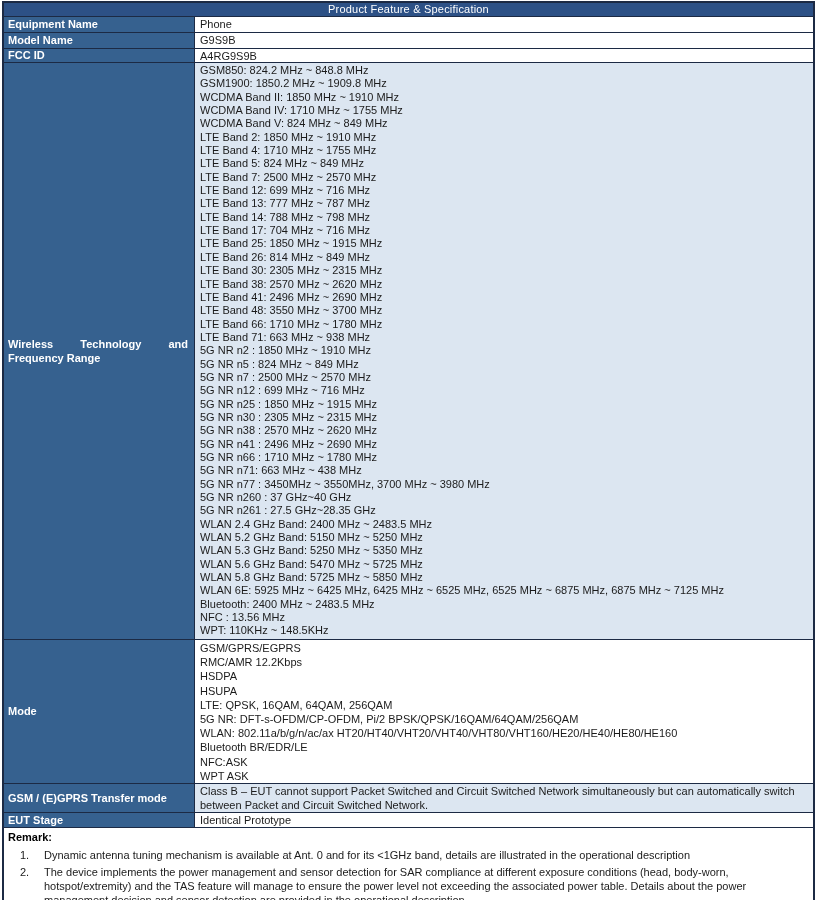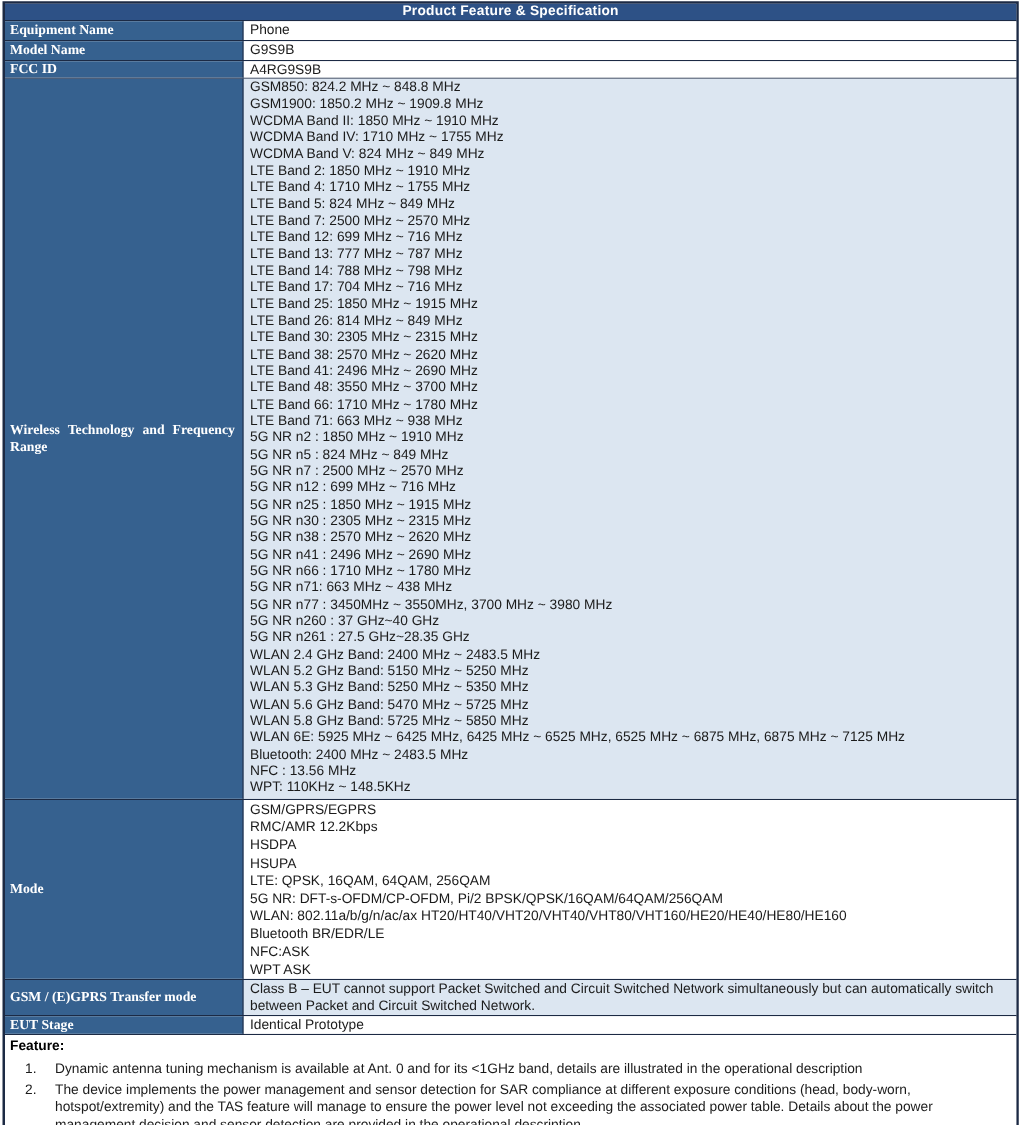--- a/index.html
+++ b/index.html
@@ -14,31 +14,31 @@
     position:relative;width:819px;height:900px;overflow:hidden;background:#fff;
     font-family:"Liberation Sans",sans-serif;color:var(--text);
   }
   .tbl{
     position:absolute;left:2px;top:1px;width:809px;
     border:2px solid var(--border);border-bottom-width:2px;
     background:#fff;
   }
   .thead{
     height:13px;background:var(--headerBg);color:#fff;
-    font-weight:bold;font-size:11px;line-height:13px;
+    font-weight:normal;font-size:11px;line-height:13px;
     display:flex;align-items:center;justify-content:center;
     letter-spacing:.2px;
     text-align:right;
   }
   .row{display:flex;border-top:1px solid var(--border);}
   .lbl{
     width:191px;flex:none;box-sizing:border-box;
     background:var(--labelBg);color:#fff;font-weight:bold;font-size:11px;
     padding:1px 6px 1px 4px;border-right:1px solid var(--border);
-    display:flex;align-items:center;line-height:13px;font-family:Liberation Serif, serif;
+    display:flex;align-items:center;line-height:13px;
   }
   .lbl .lbl-inner{width:100%;}
   .lbl.justify .lbl-inner{text-align:justify;line-height:14px;}
   .val{
     flex:1;box-sizing:border-box;font-size:11px;color:var(--text);
     padding:1px 4px 0 5px;background:#fff;min-width:0;
   }
   .shade{background:var(--shadeBg);}
   .h15{height:15px;} .h13{height:13px;}
   .h15 .val,.h14 .val,.h13 .val{line-height:13px;}
@@ -162,21 +162,21 @@
     </div>
 
     <div class="row r-eut">
       <div class="lbl">
           <span class="lbl-inner">EUT Stage</span>
         </div>
       <div class="val">Identical Prototype</div>
     </div>
 
     <div class="remark">
-      <div class="remark-title">Feature:</div>
+      <div class="remark-title">Remark:</div>
       <div>
           <div class="remark-item">
             <span class="num">1.</span>
             <span class="txt">Dynamic antenna tuning mechanism is available at Ant. 0 and for its &lt;1GHz band, details are illustrated in the operational description</span>
           </div>
           <div class="remark-item">
             <span class="num">2.</span>
             <span class="txt">The device implements the power management and sensor detection for SAR compliance at different exposure conditions (head, body-worn, hotspot/extremity) and the TAS feature will manage to ensure the power level not exceeding the associated power table. Details about the power management decision and sensor detection are provided in the operational description.</span>
           </div>
         </div>

